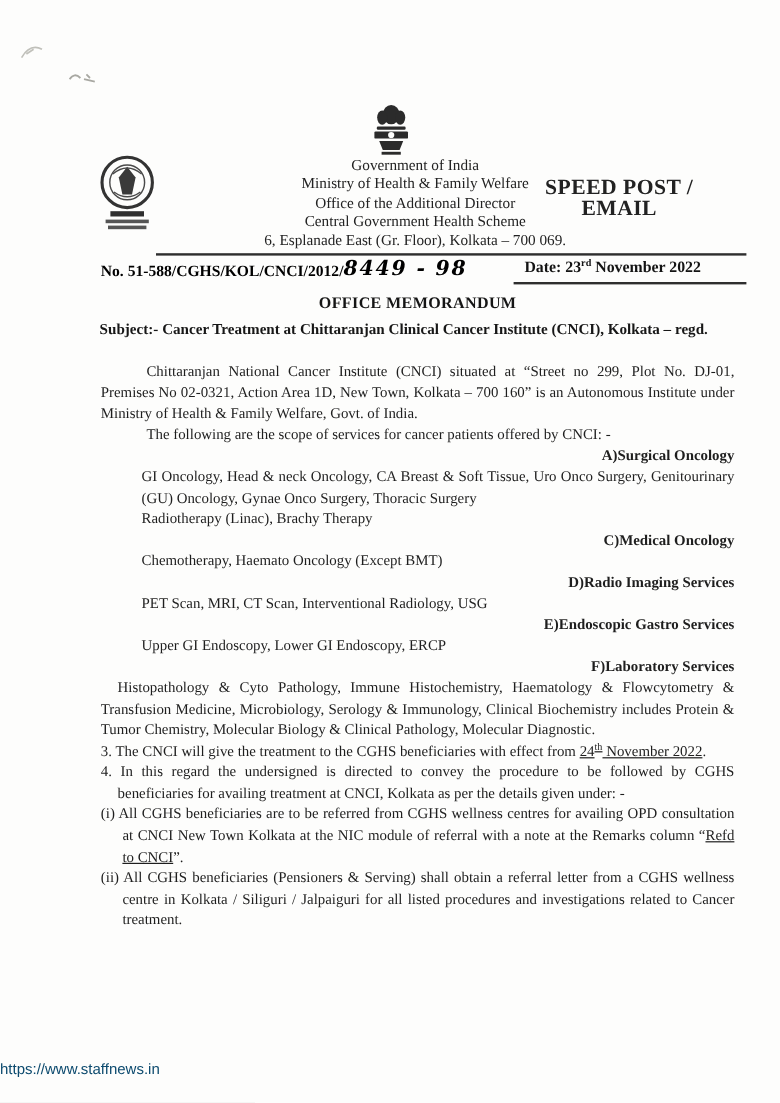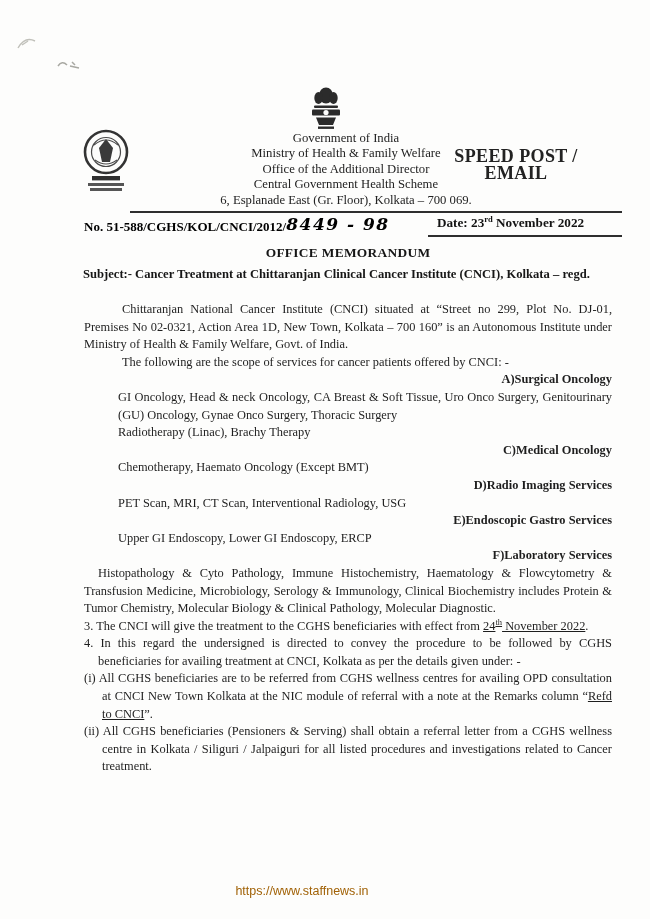--- a/index.html
+++ b/index.html
@@ -53,22 +53,22 @@
   .svc-head{margin-left:16px;font-weight:bold;text-align:right;}
   .svc-label{display:inline-block;width:18px;}
   .svc-detail{margin-left:34px;}
   .svc-detail-wide{margin-left:0;text-indent:14px;}
   .num-item{padding-left:14px;text-indent:-14px;}
   .sub-item{margin-left:16px;padding-left:18px;text-indent:-18px;}
   .b{font-weight:normal;}
   .u{text-decoration:underline;}
   sup{font-size:8.5px;line-height:0;}
   .footer-url{
-    position:absolute;left:0;top:884px;width:604px;text-align:center;
-    font-family:"Liberation Sans", sans-serif;font-size:12.5px;color:#a16207;
+    position:absolute;left:0;top:884px;width:604px;text-align:left;
+    font-family:"Liberation Sans", sans-serif;font-size:12.5px;color:#0c4a6e;
   }
 </style>
 </head>
 <body>
 
 <div class="page">
 
   <svg class="pencil" width="150" height="55" viewBox="0 0 150 55">
     <path d="M10 20 Q17 8 27 13 M14 17 l6 -4" stroke="#c0c0ba" stroke-width="1.4" fill="none"></path>
     <path d="M50 38 q4 -6 9 -1 M62 38 l9 2 M64 34 l3 3" stroke="#a8a8a2" stroke-width="1.5" fill="none"></path>

